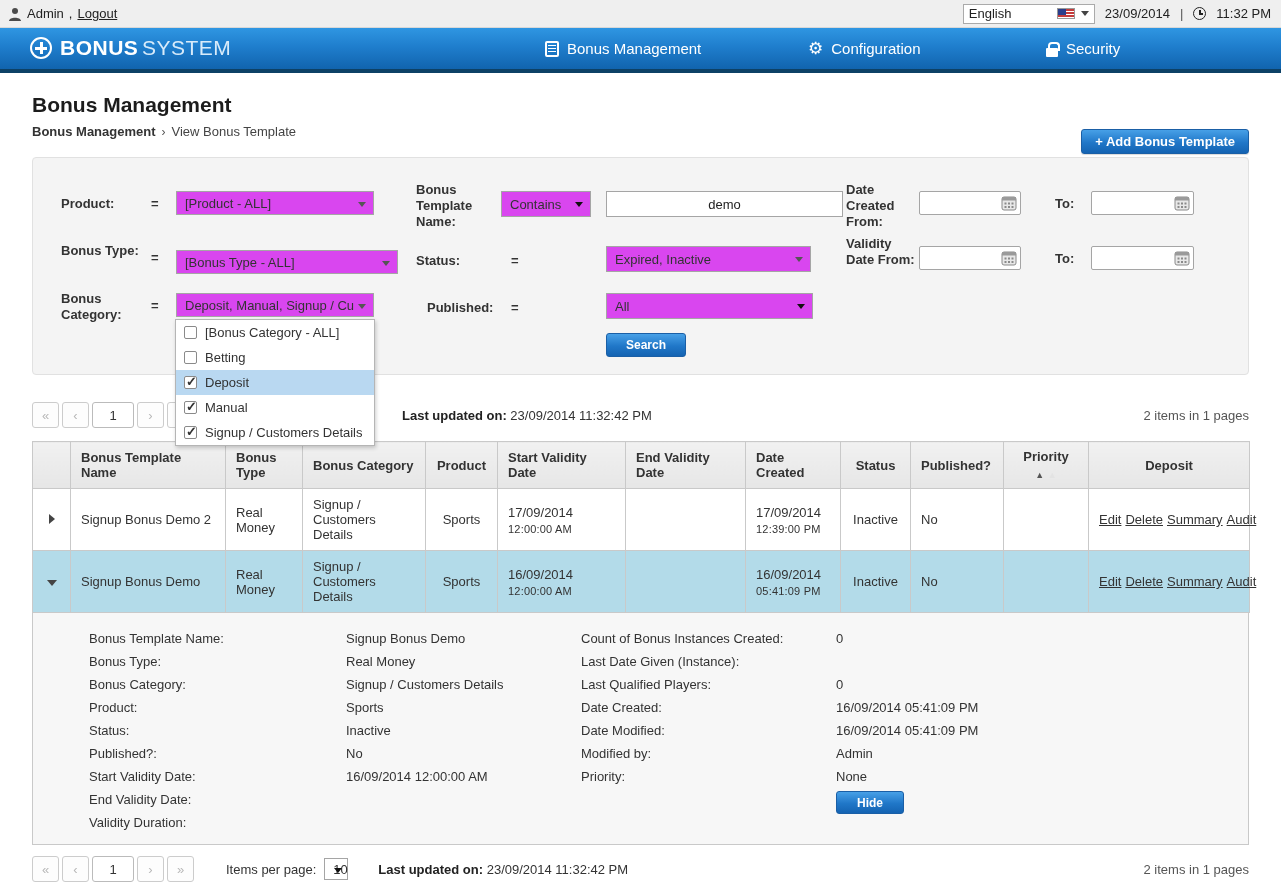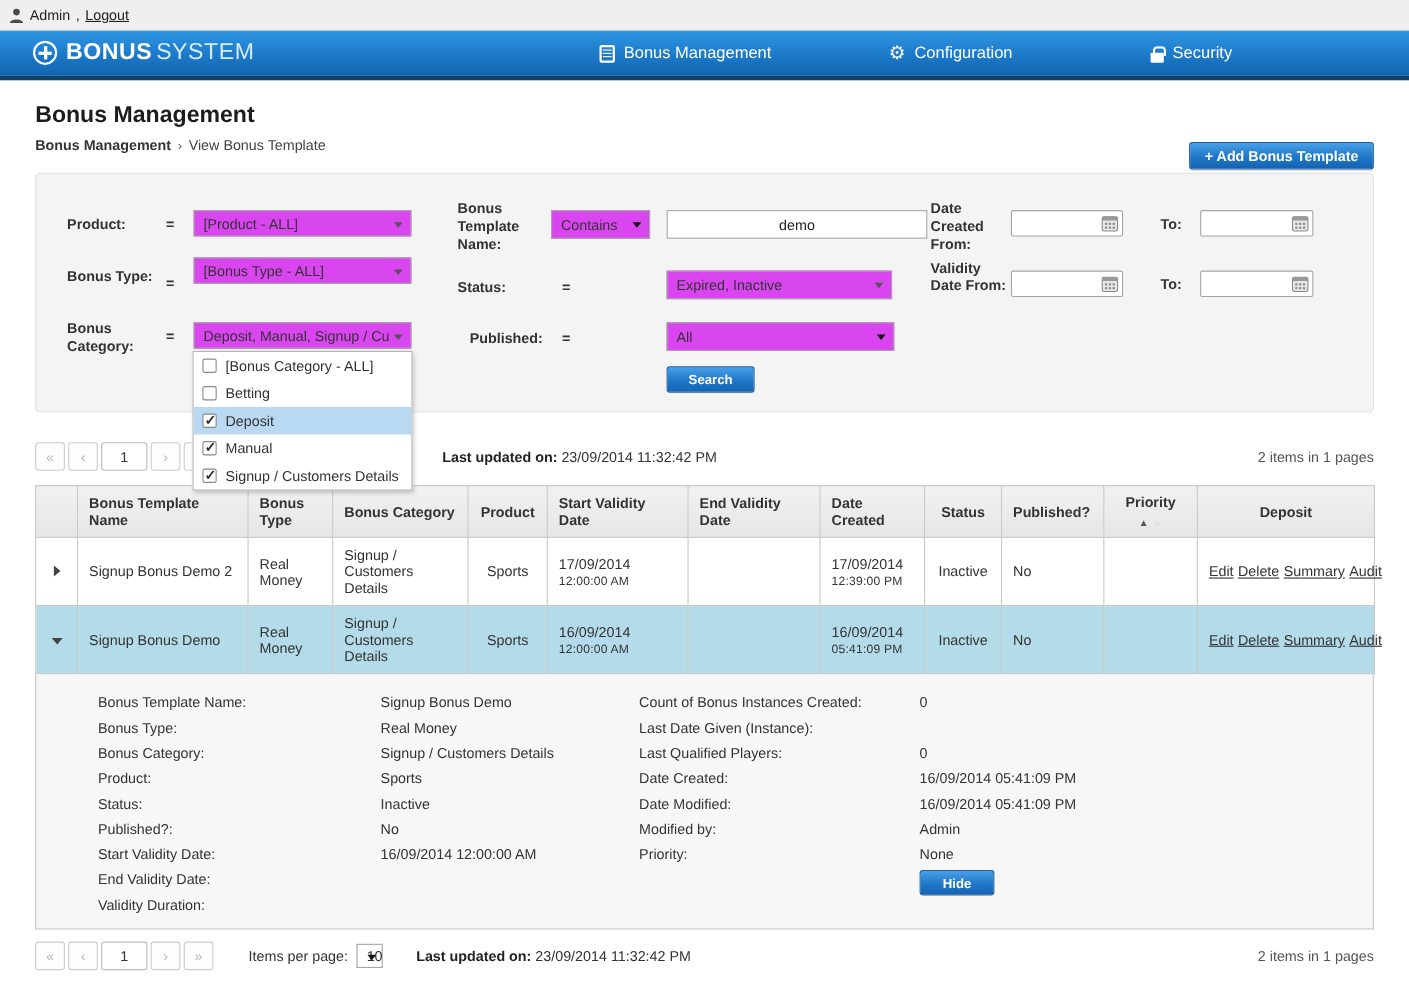--- a/index.html
+++ b/index.html
@@ -145,20 +145,31 @@
   <div class="topbar">
     <div class="topbar-left">
       <svg class="user-ico" viewBox="0 0 14 14">
           <circle cx="7" cy="4" r="3" fill="#4a4a4a"></circle>
           <path d="M1 14 C1 9.5 13 9.5 13 14 Z" fill="#4a4a4a"></path>
         </svg>
       <span>Admin</span>
       <span>,</span>
       <span class="logout">Logout</span>
     </div>
+    <div class="topbar-right">
+      <div class="lang-box">
+        <span class="lbl">English</span>
+        <span class="flag"></span>
+        <span class="caret-dn"></span>
+      </div>
+      <span>23/09/2014</span>
+      <span class="tb-sep">|</span>
+      <span class="clock-ico"></span>
+      <span>11:32 PM</span>
+    </div>
   </div>
 
   <div class="nav">
     <div class="brand">
       <span class="plus-circle"></span>
       <span><span class="brand-bold">BONUS</span>
       <span class="brand-light">SYSTEM</span></span>
     </div>
     <div class="nav-item nav-i1">
       <span class="clip-ico"></span>
@@ -188,21 +199,21 @@
 
       <div class="f-label" style="left:28px; top:38px;">Product:</div>
       <div class="f-eq" style="left:118px; top:38px;">=</div>
       <div class="sel" style="left:143px; top:33px; width:198px;">
         <span>[Product - ALL]</span>
         <span class="sel-caret"></span>
       </div>
 
       <div class="f-label" style="left:28px; top:85px;">Bonus Type:</div>
       <div class="f-eq" style="left:118px; top:92px;">=</div>
-      <div class="sel" style="left:143px; top:76px; width:198px;">
+      <div class="sel" style="left:143px; top:92px; width:222px;">
         <span>[Bonus Type - ALL]</span>
         <span class="sel-caret"></span>
       </div>
 
       <div class="f-label" style="left:28px; top:133px;">Bonus Category:</div>
       <div class="f-eq" style="left:118px; top:140px;">=</div>
       <div class="sel" style="left:143px; top:135px; width:198px;">
         <span>Deposit, Manual, Signup / Cu</span>
         <span class="sel-caret"></span>
       </div>

